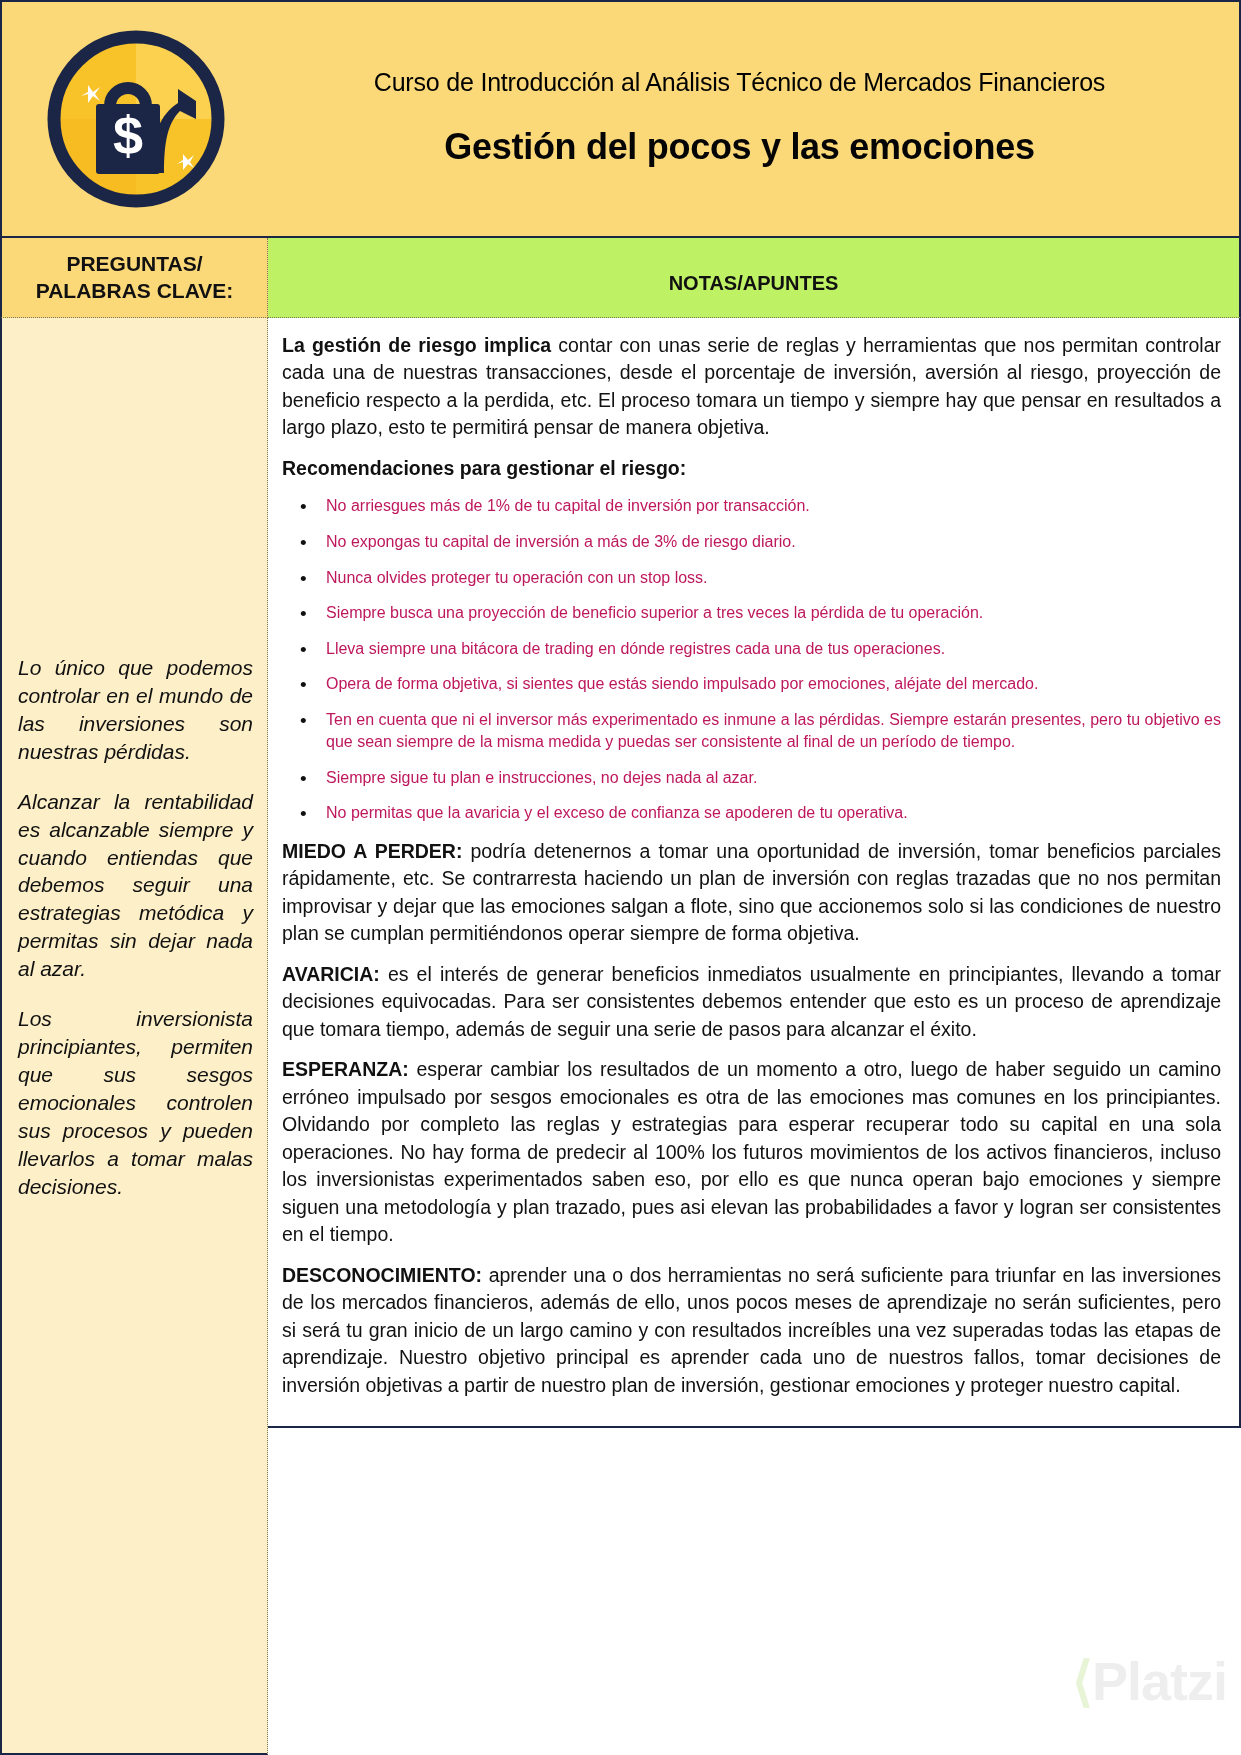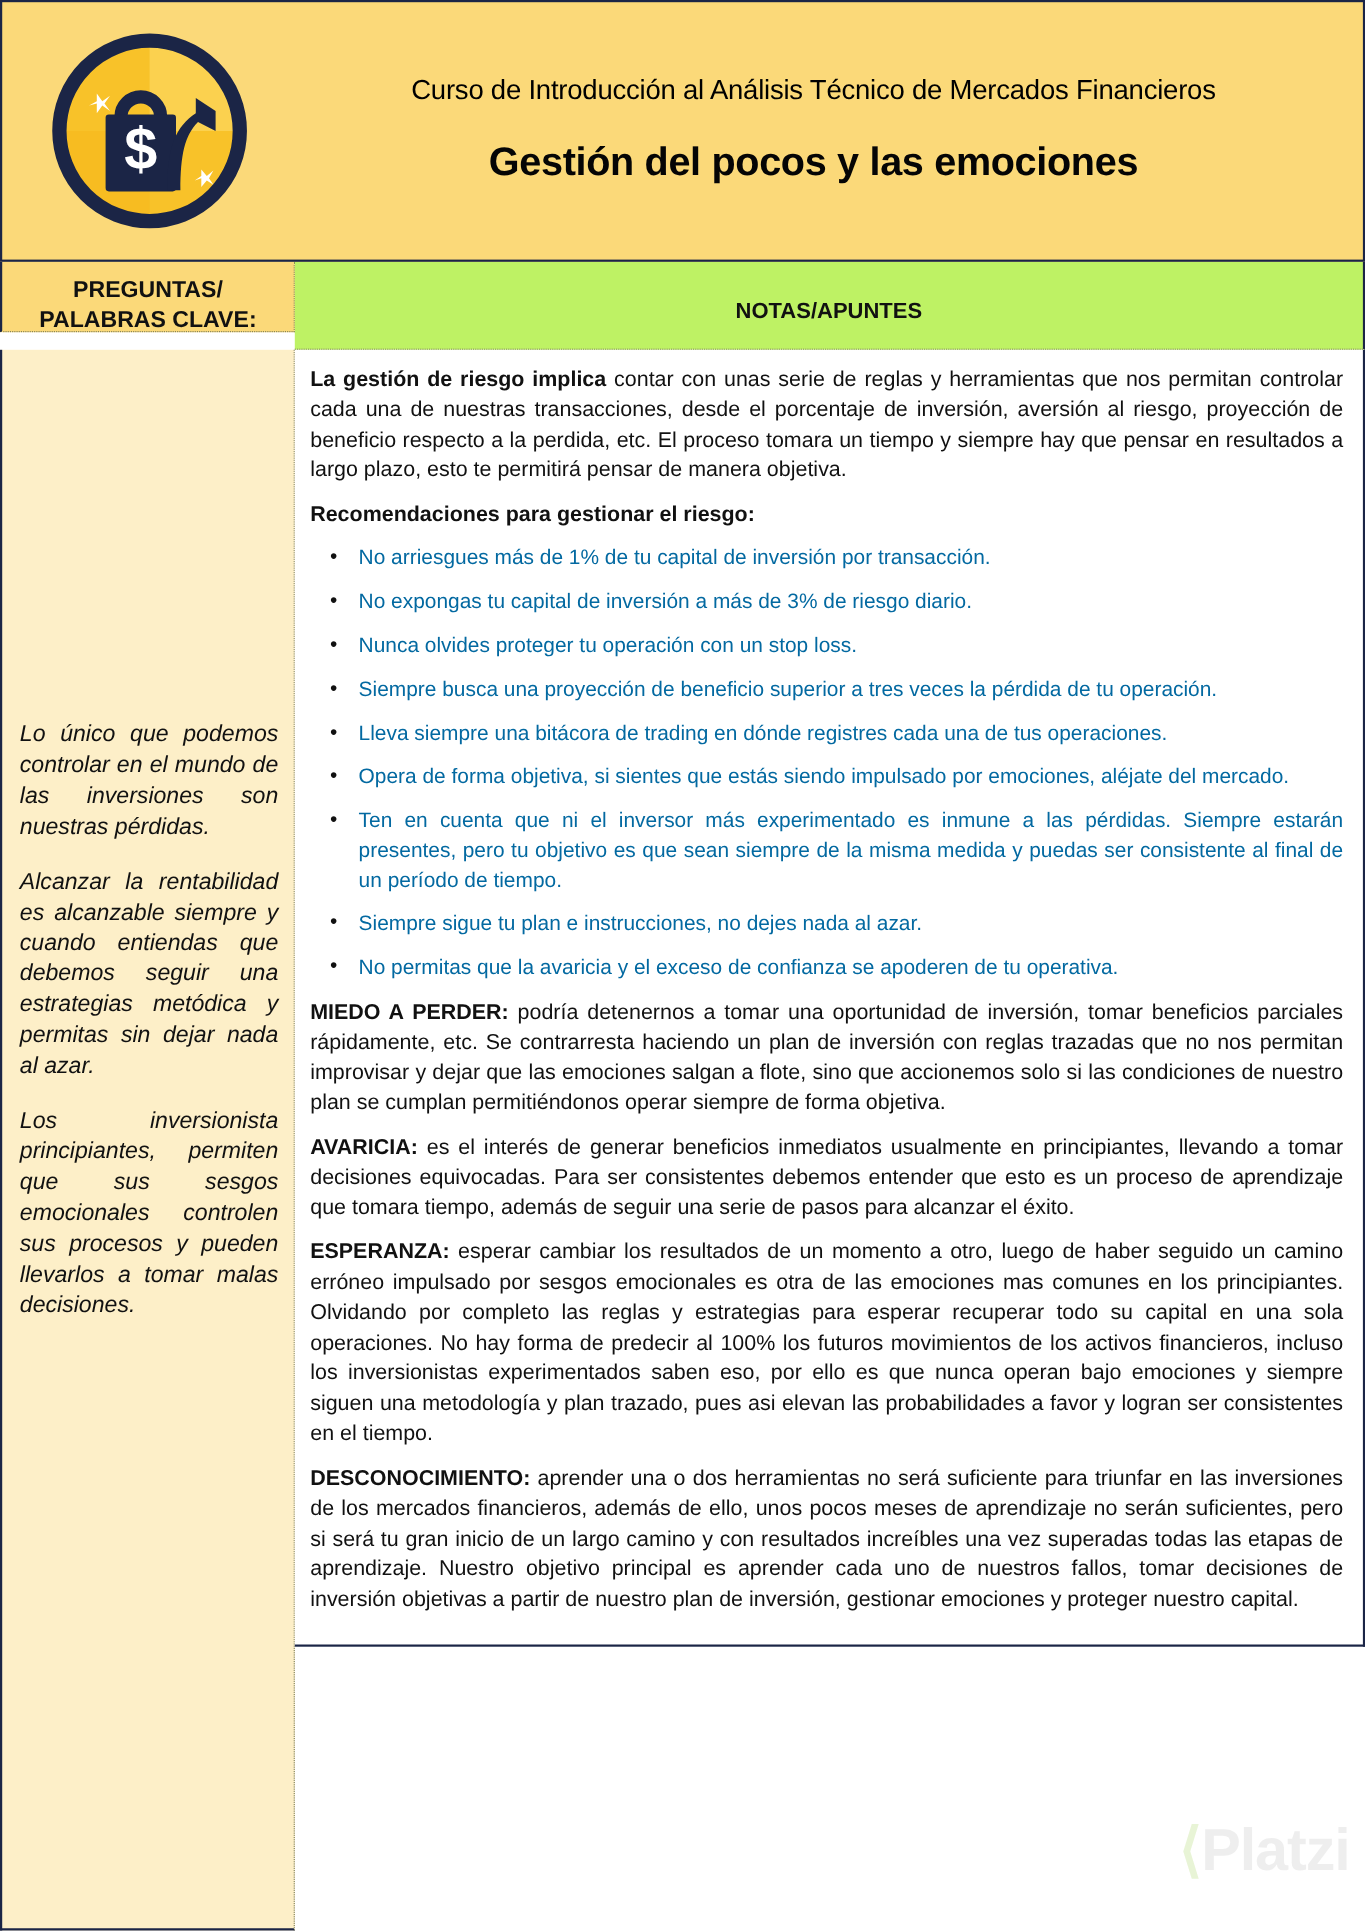--- a/index.html
+++ b/index.html
@@ -87,21 +87,21 @@
     border-left: 2px solid #1b2546;
     border-right: 1px dotted #7a7a55;
     border-bottom: 1px dotted #7a7a55;
     text-align: center;
     font-weight: bold;
     font-size: 21px;
     color: #111;
     line-height: 1.3;
     padding: 12px 6px 12px 6px;
     box-sizing: border-box;
-    height: 64px;
+    height: 80px;
   }
   .th-right {
     background: #bef264;
     border-right: 2px solid #1b2546;
     border-bottom: 1px dotted #7a7a55;
     text-align: center;
     font-weight: bold;
     font-size: 20px;
     color: #111;
     padding: 34px 6px 12px 6px;
@@ -152,23 +152,23 @@
 
   ul.bullets {
     list-style: none;
     margin: 0 0 11px 0;
     padding: 0;
   }
   ul.bullets li {
     position: relative;
     padding-left: 44px;
     margin-bottom: 13px;
-    font-size: 19px;
+    font-size: 16px;
     line-height: 1.41;
-    color: #0369a1;
+    color: #be185d;
     text-align: justify;
     text-justify: inter-word;
   }
   ul.bullets li:before {
     content: "\2022";
     position: absolute;
     left: 18px;
     top: -1px;
     font-size: 19px;
     color: #111;

